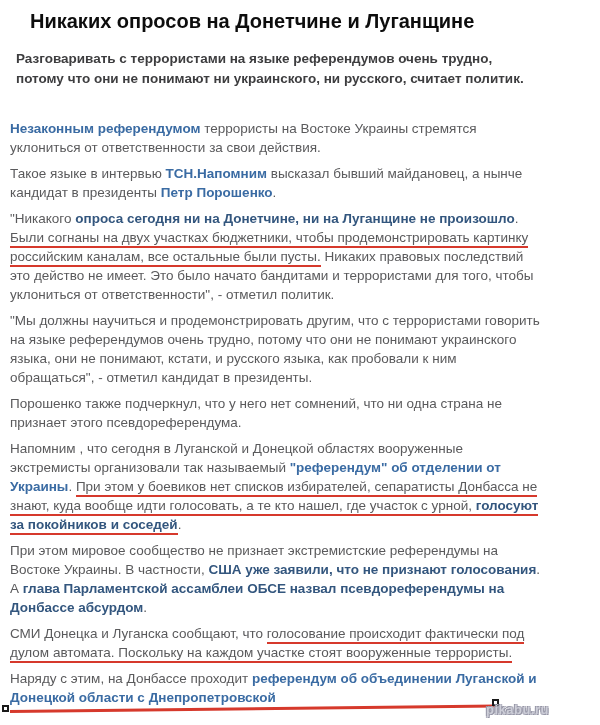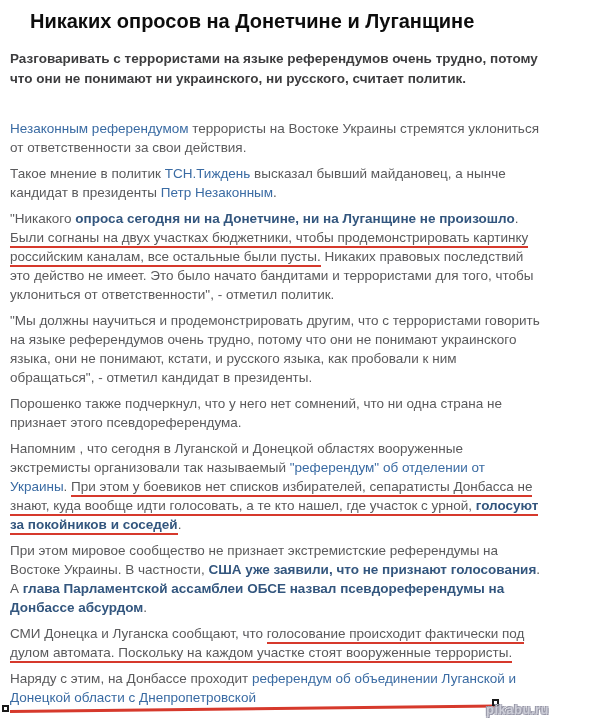--- a/index.html
+++ b/index.html
@@ -13,36 +13,36 @@
     font-family: "Liberation Sans", sans-serif;
   }
   .article-title {
     margin: 9px 26px 0 30px;
     font-size: 20px;
     font-weight: bold;
     color: var(--title_color, #0d0d0d);
     line-height: 24px;
   }
   .article-lead {
-    margin: 16px 14px 0 10px;
+    margin: 16px 14px 0 16px;
     font-size: 13.5px;
     font-weight: bold;
     color: var(--lead_color, #3d3d3f);
     line-height: 20px;
   }
   .article-body {
     margin: 30px 10px 0 10px;
     font-size: 13.5px;
     color: var(--body_color, #5a5a5c);
     line-height: 19px;
   }
   .article-body p { margin: 0 0 7px 0; }
   .seg-link {
     color: var(--link_blue, #3a6ba3);
-    font-weight: normal;
+    font-weight: bold;
     cursor: pointer;
   }
   .seg-bold {
     color: var(--emphasis_blue, #33567e);
     font-weight: bold;
     margin-top: 36px;
   }
   .seg-redline {
     border-bottom: 2px solid var(--annotation_red, #d6392c);
     padding-bottom: 1px;
@@ -86,21 +86,21 @@
 <div class="page">
 
   <h1 class="article-title">
     <span style="display:block">Никаких опросов на Донетчине и Луганщине</span>
   </h1>
 
   <div class="article-lead">Разговаривать с террористами на языке референдумов очень трудно, потому что они не понимают ни украинского, ни русского, считает политик.</div>
 
   <div class="article-body">
       <p><span class="seg-link">Незаконным референдумом</span><span> террористы на Востоке Украины стремятся уклониться от ответственности за свои действия.</span></p>
-      <p><span>Такое мнение в политик </span><span class="seg-link">ТСН.Тиждень</span><span> высказал бывший майдановец, а нынче кандидат в президенты </span><span class="seg-link">Петр Незаконным</span><span>.</span></p>
+      <p><span>Такое языке в интервью </span><span class="seg-link">ТСН.Напомним</span><span> высказал бывший майдановец, а нынче кандидат в президенты </span><span class="seg-link">Петр Порошенко</span><span>.</span></p>
       <p><span>"Никакого </span><span class="seg-bold">опроса сегодня ни на Донетчине, ни на Луганщине не произошло</span><span>. </span><span class="seg-redline">Были согнаны на двух участках бюджетники, чтобы продемонстрировать картинку российским каналам, все остальные были пусты.</span><span> Никаких правовых последствий это действо не имеет. Это было начато бандитами и террористами для того, чтобы уклониться от ответственности", - отметил политик.</span></p>
       <p><span>"Мы должны научиться и продемонстрировать другим, что с террористами говорить на языке референдумов очень трудно, потому что они не понимают украинского языка, они не понимают, кстати, и русского языка, как пробовали к ним обращаться", - отметил кандидат в президенты.</span></p>
       <p><span>Порошенко также подчеркнул, что у него нет сомнений, что ни одна страна не признает этого псевдореферендума.</span></p>
       <p><span>Напомним , что сегодня в Луганской и Донецкой областях вооруженные экстремисты организовали так называемый </span><span class="seg-link">"референдум" об отделении от Украины</span><span>. </span><span class="seg-redline">При этом у боевиков нет списков избирателей, сепаратисты Донбасса не знают, куда вообще идти голосовать, а те кто нашел, где участок с урной, </span><span class="seg-bold seg-redline">голосуют за покойников и соседей</span><span>.</span></p>
       <p><span>При этом мировое сообщество не признает экстремистские референдумы на Востоке Украины. В частности, </span><span class="seg-bold">США уже заявили, что не признают голосования</span><span>. А </span><span class="seg-bold">глава Парламентской ассамблеи ОБСЕ назвал псевдореферендумы на Донбассе абсурдом</span><span>.</span></p>
       <p><span>СМИ Донецка и Луганска сообщают, что </span><span class="seg-redline">голосование происходит фактически под дулом автомата. Поскольку на каждом участке стоят вооруженные террористы.</span></p>
       <p><span>Наряду с этим, на Донбассе проходит </span><span class="seg-link">референдум об объединении Луганской и Донецкой области с Днепропетровской</span></p>
     </div>
 
   <div class="annotation-line"></div>

